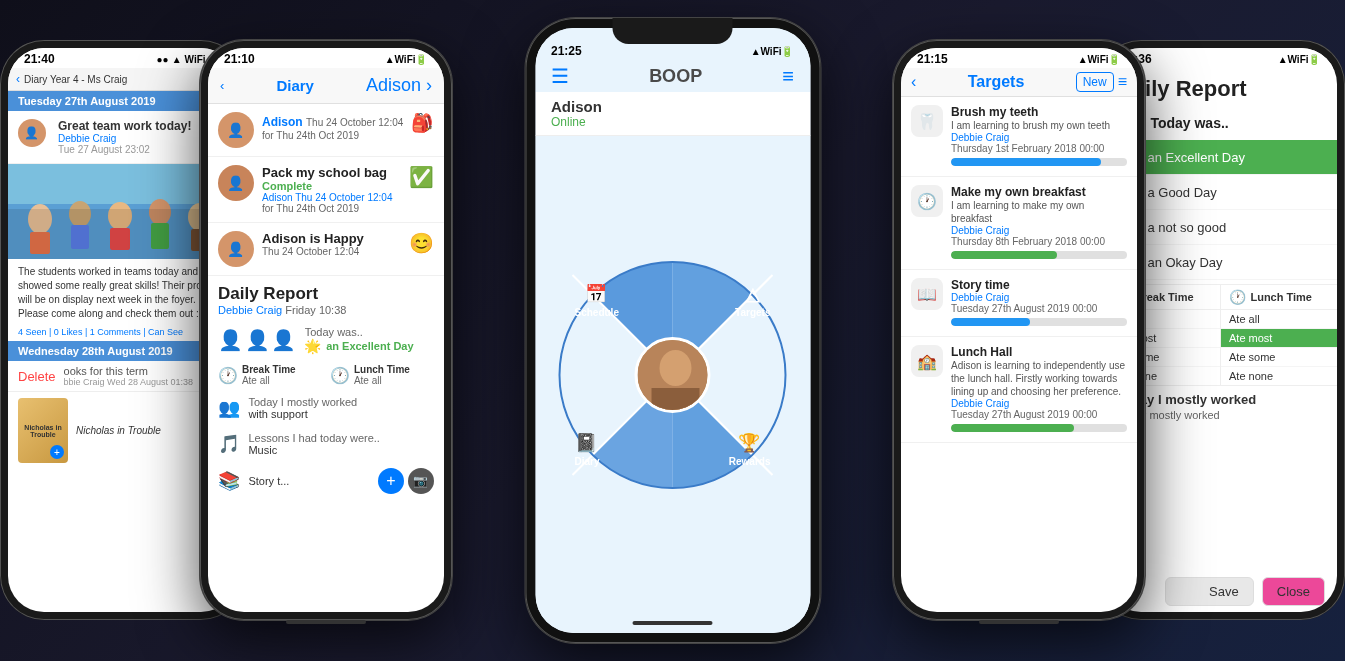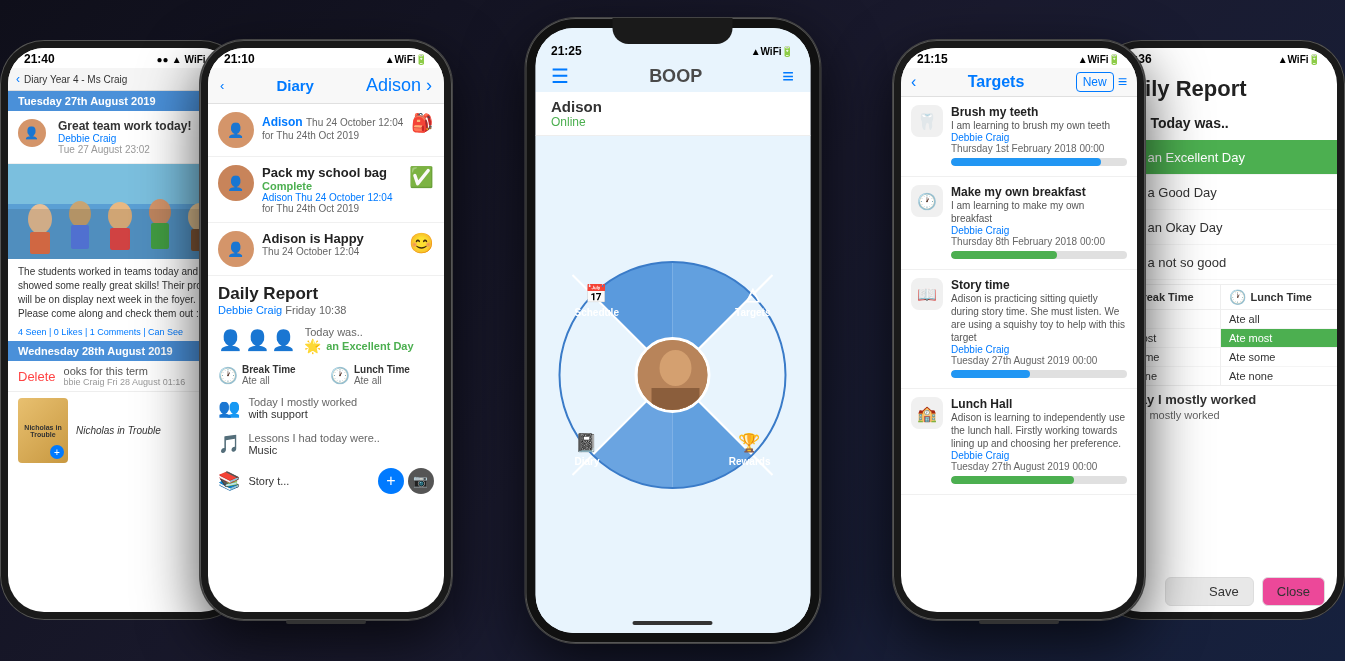--- a/index.html
+++ b/index.html
@@ -424,21 +424,21 @@
 
       <div style="padding:6px 10px; font-size:10px; color:#333; line-height:1.4;">The students worked in teams today and showed some really great skills! Their projects will be on display next week in the foyer. Please come along and check them out :)</div>
       <div style="padding:0 10px 4px; font-size:9px; color:#007AFF;">4 Seen | 0 Likes | 1 Comments | Can See</div>
 
       <div class="section-header">Wednesday 28th August 2019</div>
 
       <div style="display:flex; justify-content:space-between; align-items:center; padding:4px 10px; background:#fff; border-bottom:1px solid #eee;">
         <span style="font-size:13px; color:#f44;">Delete</span>
         <div style="flex:1; margin:0 8px;">
           <div style="font-size:11px; color:#555;">ooks for this term</div>
-          <div style="font-size:9px; color:#999;">bbie Craig  Fri 28 August 01:16</div>
+          <div style="font-size:9px; color:#999;">bbie Craig  Wed 28 August 01:38</div>
         </div>
         <span style="font-size:11px; color:#007AFF;">Edit</span>
       </div>
 
       <div style="padding:6px 10px; display:flex; gap:8px; align-items:center;">
         <div style="width:50px; height:65px; background:linear-gradient(135deg,#e8c070,#c89840); border-radius:4px; display:flex; align-items:center; justify-content:center; padding:4px; position:relative; overflow:hidden;">
           <div style="font-size:7px; color:#333; text-align:center; font-weight:600;">Nicholas in Trouble</div>
           <div style="position:absolute; bottom:4px; right:4px; width:14px; height:14px; background:#007AFF; border-radius:50%; display:flex; align-items:center; justify-content:center; color:white; font-size:10px;">+</div>
         </div>
         <div style="font-size:10px; color:#333; font-style:italic;">Nicholas in Trouble</div>
@@ -694,21 +694,20 @@
           <div class="progress-bar">
             <div class="progress-fill green" style="width:60%;"></div>
           </div>
         </div>
       </div>
 
       <div class="targets-item">
         <div class="target-icon">📖</div>
         <div class="target-text">
           <div class="target-title">Story time</div>
-          <div class="target-desc">Adison is practicing sitting quietly during story time. She must listen. We are using a squishy toy to help with this target</div>
           <div class="target-author">Debbie Craig</div>
           <div class="target-date">Tuesday 27th August 2019 00:00</div>
           <div class="progress-bar">
             <div class="progress-fill" style="width:45%;"></div>
           </div>
         </div>
       </div>
 
       <div class="targets-item">
         <div class="target-icon">🏫</div>
@@ -746,25 +745,25 @@
       <div class="p5-option selected">
         <span style="font-size:18px;">🌟</span>
         <span class="p5-option-text" style="color:white;">an Excellent Day</span>
       </div>
       <div class="p5-option">
         <span style="font-size:18px;">👤</span>
         <span class="p5-option-text">a Good Day</span>
       </div>
       <div class="p5-option">
         <span style="font-size:18px;">👤</span>
-        <span class="p5-option-text">an Okay Day</span>
+        <span class="p5-option-text">a not so good</span>
       </div>
       <div class="p5-option">
         <span style="font-size:18px;">👤</span>
-        <span class="p5-option-text">a not so good</span>
+        <span class="p5-option-text">an Okay Day</span>
       </div>
 
       <div style="display:grid; grid-template-columns:1fr 1fr; border-top:1px solid #eee; margin-top:4px;">
 
         <div style="border-right:1px solid #eee;">
           <div style="display:flex; align-items:center; gap:4px; padding:4px 8px; border-bottom:1px solid #eee;">
             <span style="font-size:14px;">🕐</span>
             <span style="font-size:11px; font-weight:600; color:#333;">Break Time</span>
           </div>
           <div style="padding:3px 8px; font-size:11px; color:#333; border-bottom:1px solid #f5f5f5;">Ate all</div>

